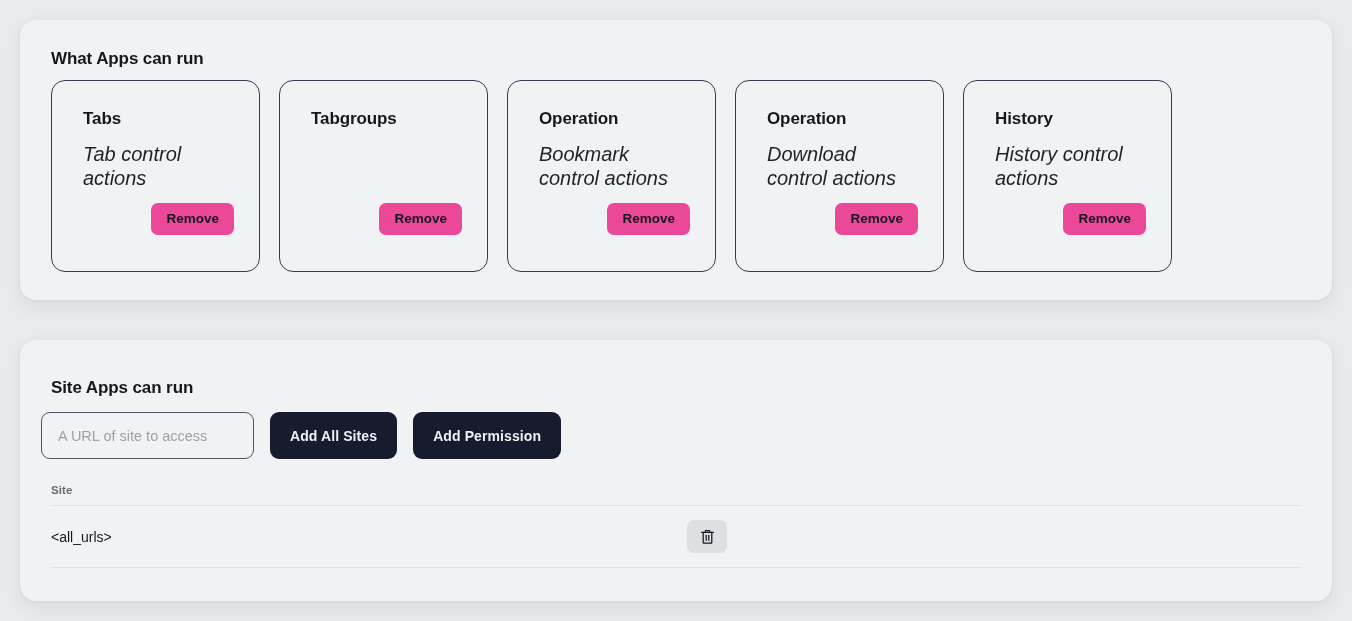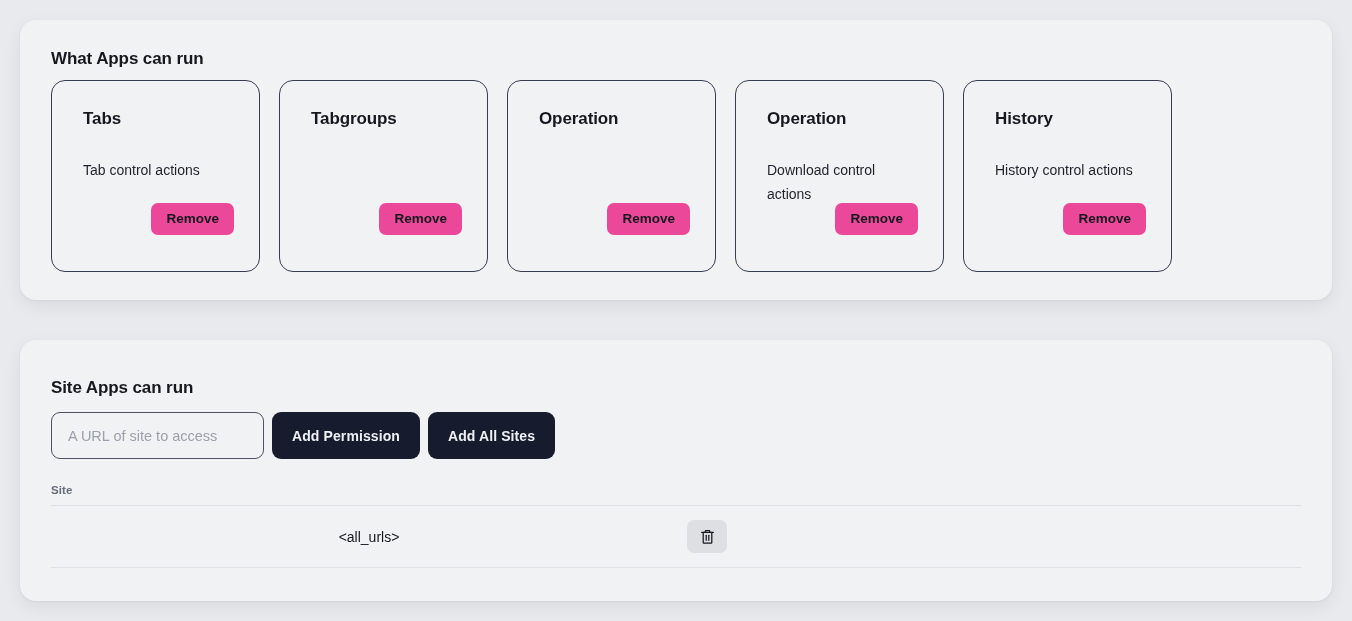--- a/index.html
+++ b/index.html
@@ -79,25 +79,26 @@
 
   .card-title {
     font-size: 17px;
     font-weight: bold;
     letter-spacing: -0.1px;
     color: #16181e;
     line-height: 20px;
   }
 
   .card-desc {
-    margin-top: 29px;
-    font-size: 14px;
+    margin-top: 13px;
+    font-size: 20px;
     line-height: 24px;
     color: #1e222b;
     max-width: 150px;
+    font-style: italic;
   }
 
   .card-action {
     position: absolute;
     right: 25px;
     bottom: 36px;
   }
 
   .btn-remove {
     background: #ec4899;
@@ -114,25 +115,25 @@
 
   
   .sites-title {
     position: absolute;
     left: 31px;
     top: 38px;
   }
 
   .sites-form {
     position: absolute;
-    left: 31px;
+    left: 21px;
     top: 72px;
     display: flex;
     align-items: center;
-    gap: 8px;
+    gap: 16px;
   }
 
   .url-input {
     width: 213px;
     height: 47px;
     border: 1px solid #4d5362;
     border-radius: 9px;
     background: #f1f2f4;
     padding: 0 16px;
     font-family: "Liberation Sans", sans-serif;
@@ -184,21 +185,20 @@
   .th {
     font-size: 11.5px;
     font-weight: bold;
     color: #666d7a;
     letter-spacing: 0.1px;
   }
 
   .td {
     font-size: 14px;
     color: #16181e;
-    text-align: center;
   }
 
   .btn-icon {
     width: 40px;
     height: 33px;
     background: #dedfe2;
     border: none;
     border-radius: 7px;
     display: inline-flex;
     align-items: center;
@@ -229,20 +229,21 @@
 
       <div class="app-card">
         <div class="card-title">Tabgroups</div>
         <div class="card-action">
           <button class="btn-remove">Remove</button>
         </div>
       </div>
 
       <div class="app-card">
         <div class="card-title">Operation</div>
+        <div class="card-desc">Bookmark control actions</div>
         <div class="card-action">
           <button class="btn-remove">Remove</button>
         </div>
       </div>
 
       <div class="app-card">
         <div class="card-title">Operation</div>
         <div class="card-desc">Download control actions</div>
         <div class="card-action">
           <button class="btn-remove">Remove</button>
@@ -259,22 +260,22 @@
 
     </div>
   </section>
 
   <section class="panel panel-sites">
 
     <h2 class="section-title sites-title">Site Apps can run</h2>
 
     <div class="sites-form">
       <input class="url-input" type="text" placeholder="A URL of site to access" style="">
+      <button class="btn-dark">Add All Sites</button>
       <button class="btn-dark">Add Permission</button>
-      <button class="btn-dark">Add All Sites</button>
     </div>
 
     <div class="sites-table">
 
       <div class="tbl-head">
         <div class="col-site th">Site</div>
       </div>
 
       <div class="tbl-row">
         <div class="col-site td">&lt;all_urls&gt;</div>

